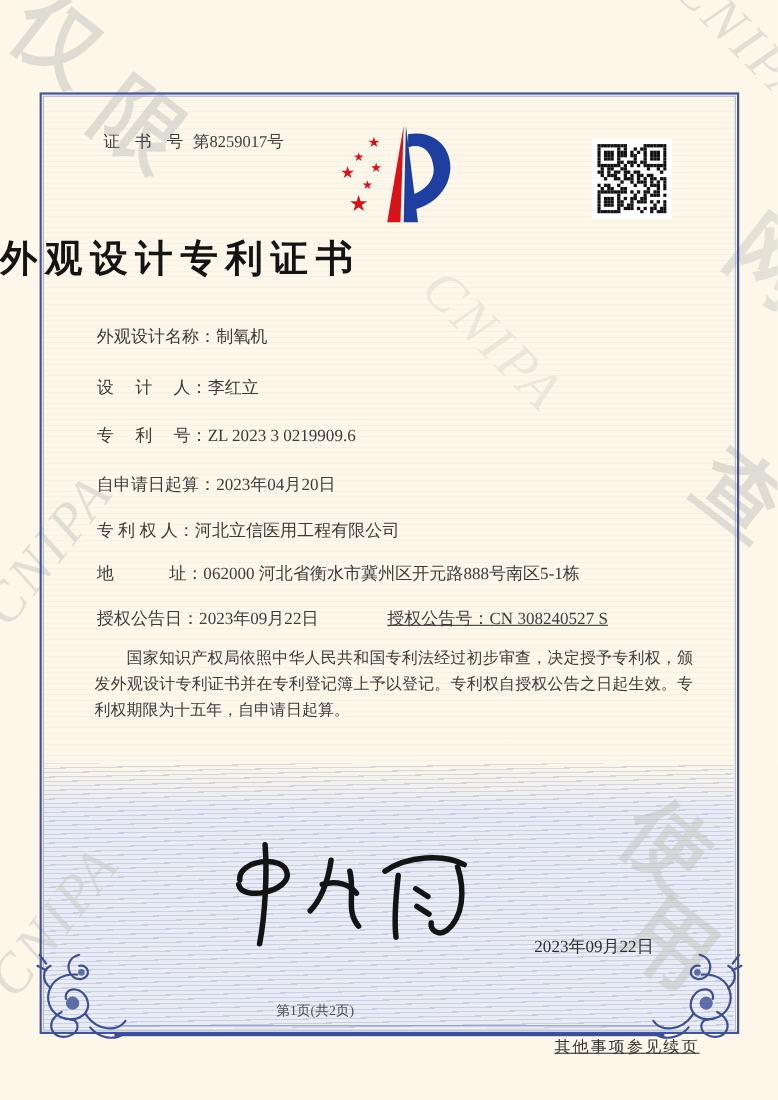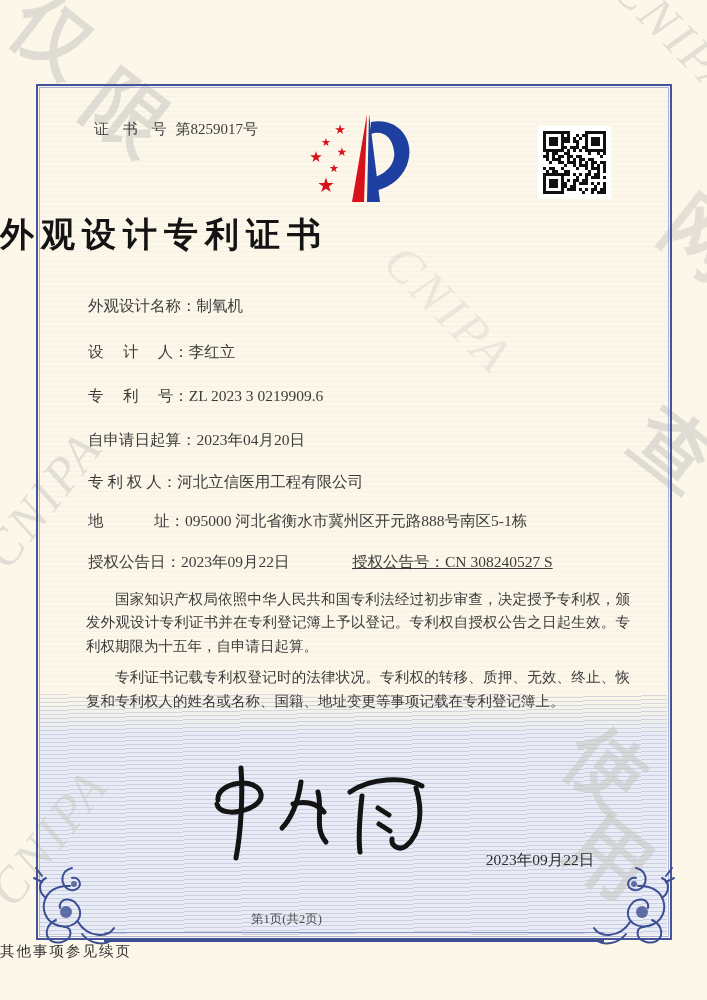--- a/index.html
+++ b/index.html
@@ -47,22 +47,22 @@
   .paras{position:absolute;left:86px;top:588px;width:544px;font-size:14.5px;
          color:#3b3b3b;line-height:1.62;}
   .paras p{margin:0 0 8px;text-indent:2em;text-align:justify;}
 
   .director{position:absolute;left:92px;top:800px;font-size:17px;color:#262626;line-height:2.0;}
   .signature{position:absolute;left:198px;top:762px;width:240px;height:100px;}
   .issue-date{position:absolute;left:420px;top:850px;width:240px;text-align:center;
               font-size:15.5px;color:#2e2e2e;}
   .page-indicator{position:absolute;left:0;top:911px;width:573px;text-align:center;
                   font-size:12.5px;color:#4c4c4c;z-index:4;}
-  .footer-note{position:absolute;left:0;top:942px;width:636px;text-align:left;
-               font-size:14.5px;letter-spacing:2px;color:#333;}
+  .footer-note{position:absolute;left:0;top:942px;width:636px;text-align:right;
+               font-size:14.5px;letter-spacing:2px;color:#333;text-decoration:underline;}
 </style>
 </head>
 <body>
 
 <div class="page">
 
   <div class="frame-texture"></div>
   <div class="band"></div>
 
   <div class="wm wm-char" style="left:14px;top:-16px;">仅</div>
@@ -373,32 +373,31 @@
     <div class="frow f2">
       <span class="lbl">专　 利　 号：</span><span>ZL 2023 3 0219909.6</span>
     </div>
     <div class="frow f3">
       <span class="lbl">自申请日起算：</span><span>2023年04月20日</span>
     </div>
     <div class="frow f4">
       <span class="lbl">专 利 权 人：</span><span>河北立信医用工程有限公司</span>
     </div>
     <div class="frow f5">
-      <span class="lbl">地　　　 址：</span><span>095000 河北省衡水市冀州区开元路888号南区5-1栋</span>
+      <span class="lbl">地　　　 址：</span><span>062000 河北省衡水市冀州区开元路888号南区5-1栋</span>
     </div>
     <div class="frow f6">
       <span class="lbl">授权公告日：</span><span>2023年09月22日</span>
     </div>
     <div class="grant-no">
       <span class="lbl">授权公告号：</span><span>CN 308240527 S</span>
     </div>
 
     <div class="paras">
       <p>国家知识产权局依照中华人民共和国专利法经过初步审查，决定授予专利权，颁发外观设计专利证书并在专利登记簿上予以登记。专利权自授权公告之日起生效。专利权期限为十五年，自申请日起算。</p>
-      <p>专利证书记载专利权登记时的法律状况。专利权的转移、质押、无效、终止、恢复和专利权人的姓名或名称、国籍、地址变更等事项记载在专利登记簿上。</p>
     </div>
 
 
     <svg class="signature" viewBox="0 0 240 100">
       <g fill="none" stroke="#141414" stroke-width="5" stroke-linecap="round">
         <path d="M20 38 C18 20 60 14 63 32 C66 48 22 58 19 42"></path>
         <path d="M43 6 C45 32 43 70 38 96"></path>
         <path d="M103 20 C100 42 92 58 84 66"></path>
         <path d="M95 42 C108 38 120 42 126 50"></path>
         <path d="M120 30 C125 50 116 66 128 80"></path>

